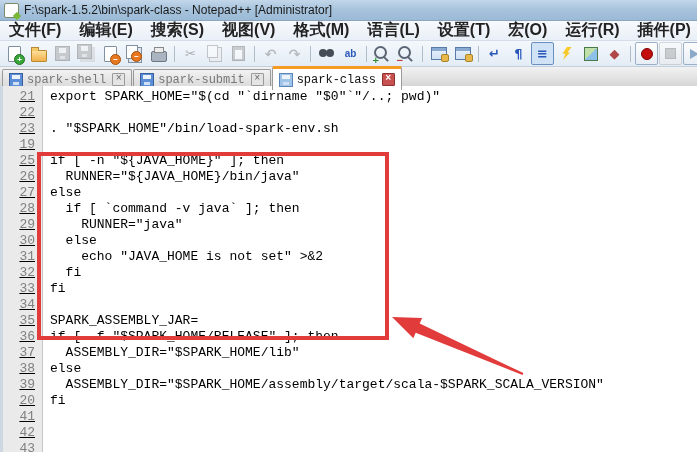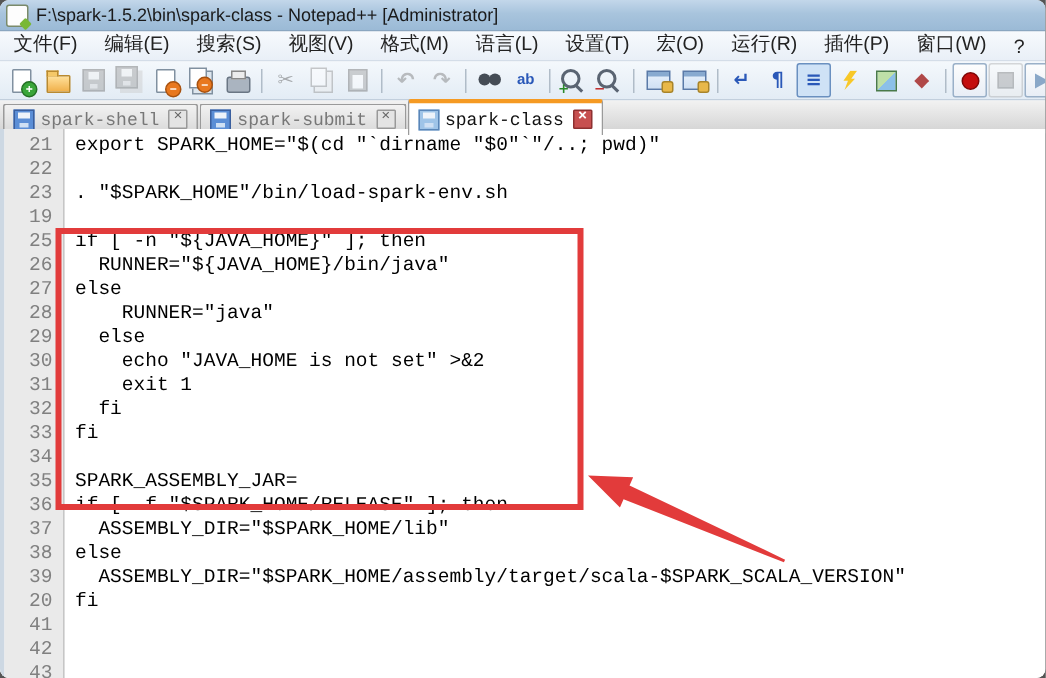--- a/index.html
+++ b/index.html
@@ -1,36 +1,36 @@
 <!DOCTYPE html>
 <html><head>
 <meta charset="utf-8">
 <style>
   html,body{margin:0;padding:0;background:#555;}
   .window{
     position:relative;width:697px;height:452px;overflow:hidden;
     background:#fff;font-family:"Liberation Sans",sans-serif;
-    -webkit-user-select:none;user-select:none;border-radius:6px;
+    -webkit-user-select:none;user-select:none;
   }
   
   .titlebar{
     height:20px;display:flex;align-items:center;gap:5px;padding:0 4px;
     background:linear-gradient(#c3d7ea,#a8c4dd 45%,#9bbad6);
     border-bottom:1px solid #8aa6c0;font-size:12px;color:#1a1a1a;
   }
   .appicon{width:13px;height:13px;background:#fdfdfd;border:1px solid #7a8a6a;
     border-radius:2px;position:relative;flex:0 0 auto;}
   .appicon::after{content:"";position:absolute;right:-2px;bottom:-2px;width:6px;height:6px;
     background:#79b837;border-radius:1px;transform:rotate(45deg);}
   .titletext{white-space:nowrap;}
   
   .menubar{
-    height:19px;display:flex;align-items:flex-end;
+    height:19px;display:flex;align-items:center;
     background:linear-gradient(#f7fafd,#e9eff7);
-    border-bottom:1px solid #d4dde8;font-size:13px;color:#222;
+    border-bottom:1px solid #d4dde8;font-size:16px;color:#222;font-weight:bold;
   }
   .mitem{padding:2px 9px;white-space:nowrap;cursor:default;}
   
   .toolbar{
     height:25px;display:flex;align-items:center;gap:1px;padding:0 3px;
     background:linear-gradient(#f4f8fc,#e3ecf5);
     border-bottom:1px solid #c2cfdd;
   }
   .tbtn{width:21px;height:21px;display:flex;align-items:center;justify-content:center;
     border:1px solid transparent;border-radius:2px;flex:0 0 auto;}
@@ -103,21 +103,21 @@
   .tab-floppy{width:12px;height:12px;background:#5b8ed6;border:1px solid #3a5f9e;position:relative;flex:0 0 auto;}
   .tab-floppy::before{content:"";position:absolute;top:1px;left:2px;right:2px;height:4px;background:#eef3fa;}
   .tab-floppy::after{content:"";position:absolute;bottom:1px;left:3px;right:3px;height:3px;background:#cfe0f4;}
   .tab.active .tab-floppy{background:#9fc4e8;border-color:#5a86b8;}
   .tclose{width:11px;height:11px;line-height:10px;text-align:center;font-size:10px;
     border:1px solid #999;background:#e4e4e4;color:#666;border-radius:1px;margin-left:2px;flex:0 0 auto;}
   .tab.active .tclose{background:#c75050;border-color:#8e3030;color:#fff;font-weight:bold;}
   
   .editor{position:absolute;left:0;right:0;top:86px;bottom:0;display:flex;background:#fff;
     border-left:3px solid #cdd8e3;}
-  .gutter{width:39px;background:#eaeaea;border-right:1px solid #c6c6c6;padding-top:3px;flex:0 0 auto;}
+  .gutter{width:39px;background:#eaeaea;border-right:1px solid #c6c6c6;padding-top:3px;flex:0 0 auto;text-decoration:underline;}
   .lnum{height:16px;line-height:16px;text-align:right;padding-right:7px;
     font:13px/16px "Liberation Mono",monospace;color:#808080;}
   .code{flex:1;padding:3px 0 0 7px;overflow:hidden;}
   .cline{height:16px;font:13px/16px "Liberation Mono",monospace;color:#000;white-space:pre;}
   
   .ann-rect{position:absolute;left:37px;top:152px;width:344px;height:180px;
     border:4px solid #e23b3b;pointer-events:none;z-index:5;}
   .ann-arrow{position:absolute;left:380px;top:300px;width:160px;height:90px;
     pointer-events:none;z-index:5;}
 </style>
@@ -288,24 +288,24 @@
         <div class="lnum">43</div>
       </div>
     <div class="code">
         <div class="cline">export SPARK_HOME="$(cd "`dirname "$0"`"/..; pwd)"</div>
         <div class="cline"> </div>
         <div class="cline">. "$SPARK_HOME"/bin/load-spark-env.sh</div>
         <div class="cline"> </div>
         <div class="cline">if [ -n "${JAVA_HOME}" ]; then</div>
         <div class="cline">  RUNNER="${JAVA_HOME}/bin/java"</div>
         <div class="cline">else</div>
+        <div class="cline">  if [ `command -v java` ]; then</div>
         <div class="cline">    RUNNER="java"</div>
         <div class="cline">  else</div>
         <div class="cline">    echo "JAVA_HOME is not set" &gt;&amp;2</div>
-        <div class="cline">    exit 1</div>
         <div class="cline">  fi</div>
         <div class="cline">fi</div>
         <div class="cline"> </div>
         <div class="cline">SPARK_ASSEMBLY_JAR=</div>
         <div class="cline">if [ -f "$SPARK_HOME/RELEASE" ]; then</div>
         <div class="cline">  ASSEMBLY_DIR="$SPARK_HOME/lib"</div>
         <div class="cline">else</div>
         <div class="cline">  ASSEMBLY_DIR="$SPARK_HOME/assembly/target/scala-$SPARK_SCALA_VERSION"</div>
         <div class="cline">fi</div>
       </div>

